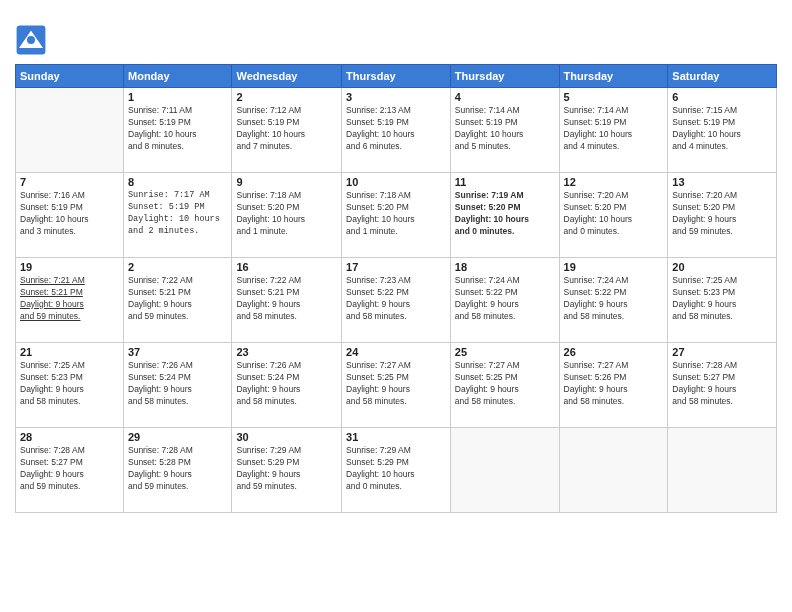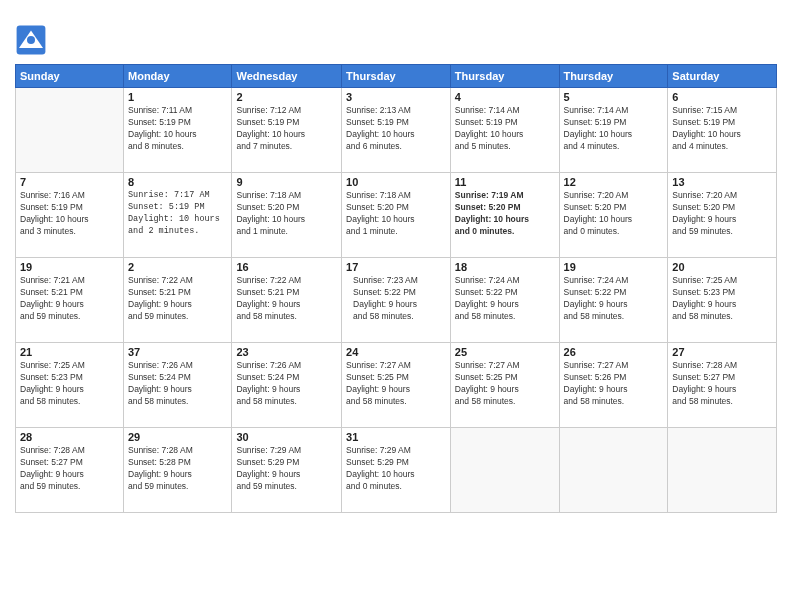--- a/index.html
+++ b/index.html
@@ -217,42 +217,42 @@
             <div class="day-number">13</div>
             <div class="day-info" style="white-space: pre-line;">Sunrise: 7:20 AM
 Sunset: 5:20 PM
 Daylight: 9 hours
 and 59 minutes.</div>
           </td>
         </tr>
         <tr>
           <td>
             <div class="day-number">19</div>
-            <div class="day-info" style="white-space: pre-line;">Sunrise: 7:21 AM
+            <div class="day-info" style="white-space: pre-line; text-decoration: underline;">Sunrise: 7:21 AM
 Sunset: 5:21 PM
 Daylight: 9 hours
 and 59 minutes.</div>
           </td>
           <td>
             <div class="day-number">2</div>
             <div class="day-info" style="white-space: pre-line;">Sunrise: 7:22 AM
 Sunset: 5:21 PM
 Daylight: 9 hours
 and 59 minutes.</div>
           </td>
           <td>
             <div class="day-number">16</div>
             <div class="day-info" style="white-space: pre-line;">Sunrise: 7:22 AM
 Sunset: 5:21 PM
 Daylight: 9 hours
 and 58 minutes.</div>
           </td>
           <td>
             <div class="day-number">17</div>
-            <div class="day-info" style="white-space: pre-line; margin-left: 7px;">Sunrise: 7:23 AM
+            <div class="day-info" style="white-space: pre-line;">Sunrise: 7:23 AM
 Sunset: 5:22 PM
 Daylight: 9 hours
 and 58 minutes.</div>
           </td>
           <td>
             <div class="day-number">18</div>
             <div class="day-info" style="white-space: pre-line;">Sunrise: 7:24 AM
 Sunset: 5:22 PM
 Daylight: 9 hours
 and 58 minutes.</div>

